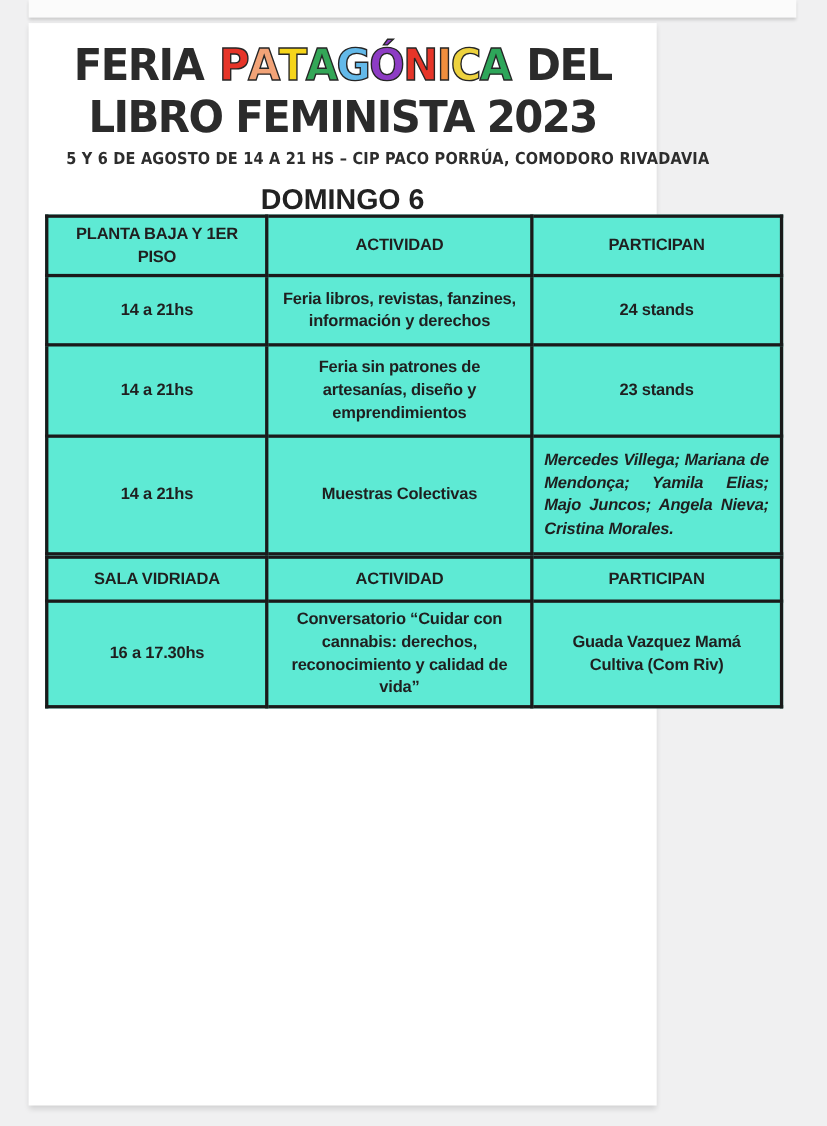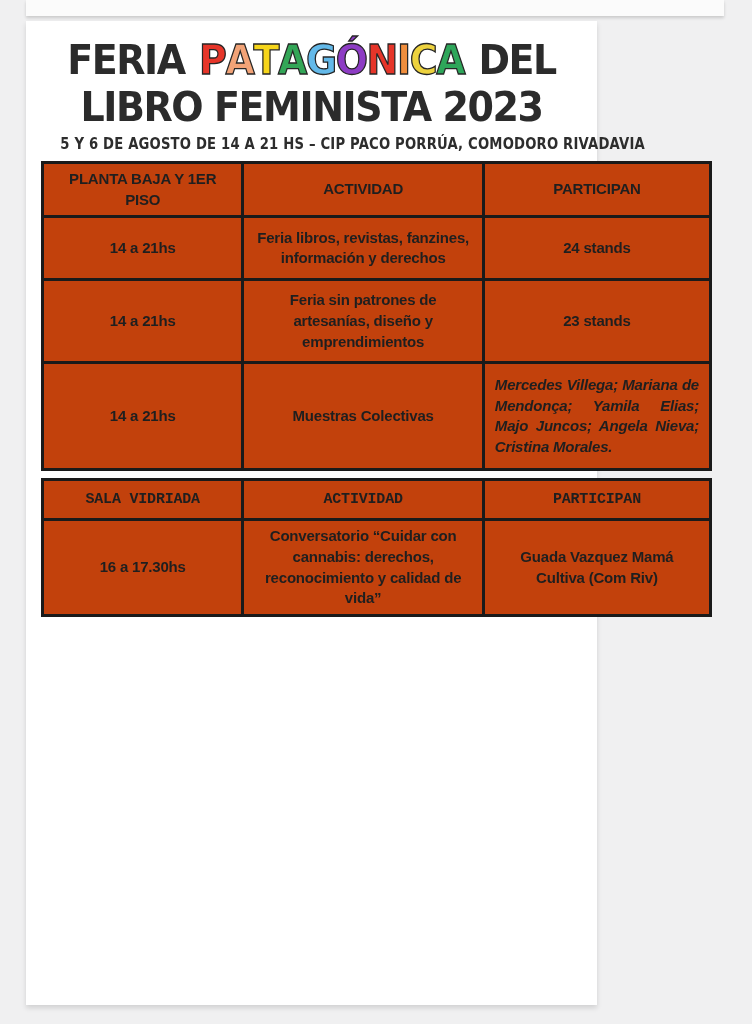--- a/index.html
+++ b/index.html
@@ -74,22 +74,22 @@
     font-weight: bold;
     font-size: 26px;
     line-height: 28px;
     color: #222;
   }
   
   table.schedule {
     border-collapse: collapse;
     table-layout: fixed;
     width: 671px;
-    margin: 7px 12px 0 15px;
-    background: #c2410c;
+    margin: 0 12px 0 15px;
+    background: #5eead4;
   }
   table.schedule col:nth-child(1) { width: 30%; }
   table.schedule col:nth-child(2) { width: 36%; }
   table.schedule col:nth-child(3) { width: 34%; }
   table.schedule th, table.schedule td {
     border: 3px solid var(--line);
     text-align: center;
     vertical-align: middle;
     font-weight: bold;
     font-size: 15px;
@@ -98,21 +98,21 @@
     color: var(--ink);
     padding: 5px 10px;
     overflow-wrap: break-word;
   }
   .tbl-1 { margin-top: 31px; }
   
   .tbl-0 thead tr { height: 50px; }
   .tbl-0 tbody tr:nth-child(1) { height: 63px; }
   .tbl-0 tbody tr:nth-child(2) { height: 83px; }
   .tbl-0 tbody tr:nth-child(3) { height: 107px; }
-  .tbl-1 thead tr { height: 40px; font-family: Liberation Mono, monospace; }
+  .tbl-1 thead tr { height: 40px; }
   .tbl-1 tbody tr:nth-child(1) { height: 42px; }
   .tbl-1 tbody tr:nth-child(2) { height: 124px; }
   .tbl-1 tbody tr:nth-child(3) { height: 64px; }
   .tbl-1 tbody tr:nth-child(4) { height: 101px; }
 </style>
 </head>
 <body>
 
 <div class="prev-strip"></div>
 
@@ -133,20 +133,21 @@
           <span class="rl" style="color: rgb(237, 210, 62);">C</span>
           <span class="rl" style="color: rgb(46, 166, 90);">A</span>
         </span>
       <span>DEL</span>
     </div>
     <div class="title-line">LIBRO FEMINISTA 2023</div>
   </div>
 
   <div class="subtitle">5 Y 6 DE AGOSTO DE 14 A 21 HS – CIP PACO PORRÚA, COMODORO RIVADAVIA</div>
 
+  <div class="day-heading">DOMINGO 6</div>
 
   <table class="schedule tbl-0">
     <colgroup>
         <col>
         <col>
         <col>
       </colgroup>
     <thead>
         <tr>
           <th>PLANTA BAJA Y 1ER PISO</th>

